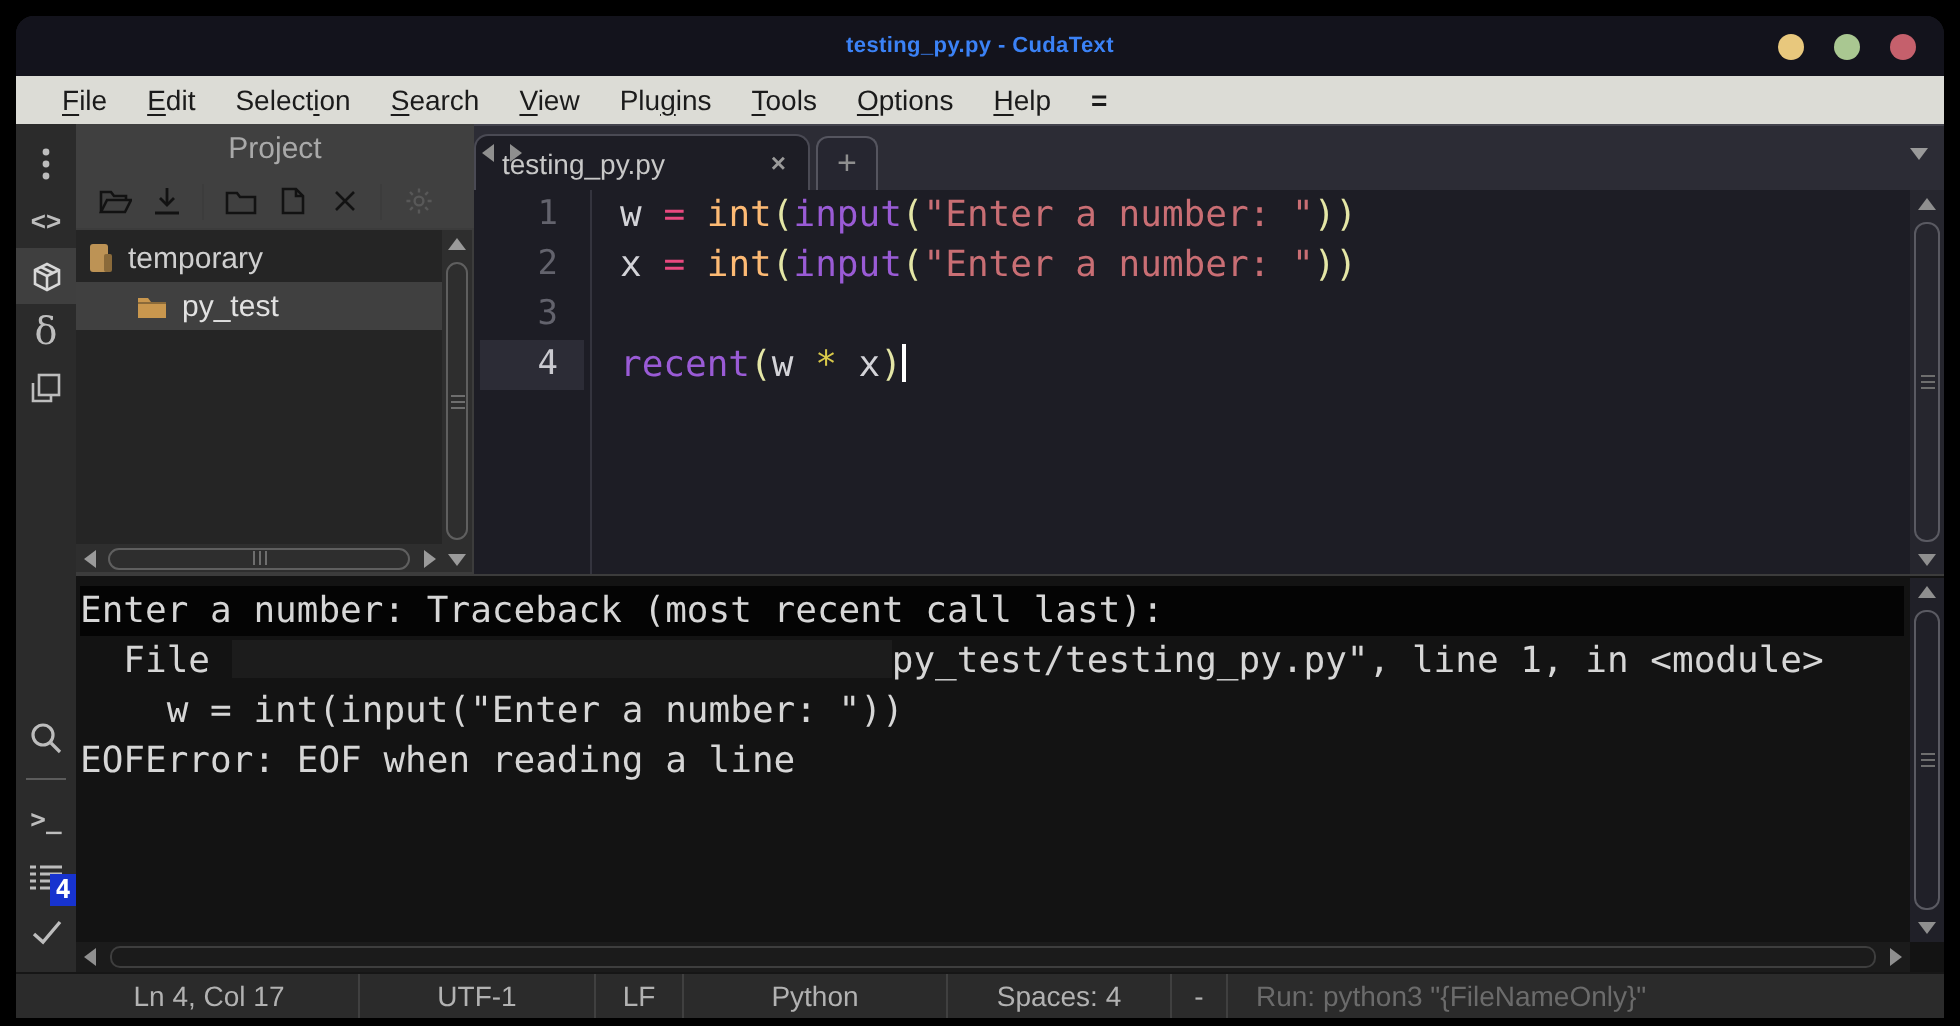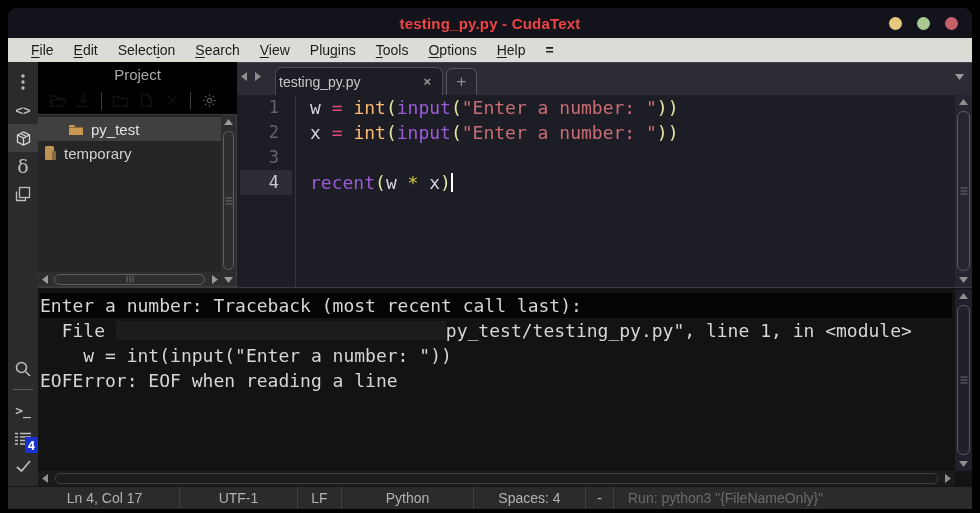--- a/index.html
+++ b/index.html
@@ -1,38 +1,38 @@
 <!DOCTYPE html>
 <html><head>
 <meta charset="utf-8">
 <style>
   html,body{margin:0;padding:0;}
   body{width:980px;height:513px;background:#000;font-family:"Liberation Sans",sans-serif;overflow:hidden;}
   .window{position:absolute;left:8px;top:8px;width:964px;height:501px;background:#1d1d25;border-radius:9px 9px 0 0;overflow:hidden;display:flex;flex-direction:column;}
   
   .titlebar{height:30px;background:#13131c;display:flex;align-items:center;justify-content:center;position:relative;flex:0 0 auto;}
-  .titlebar .title{color:#ef4444;font-size:15px;font-weight:bold;letter-spacing:.2px;}
+  .titlebar .title{color:#3b82f6;font-size:11px;font-weight:bold;letter-spacing:.2px;}
   .lights{position:absolute;right:14px;top:0;height:30px;display:flex;align-items:center;gap:15px;}
   .light{width:13px;height:13px;border-radius:50%;display:inline-block;}
   
   .menubar{height:24px;background:#dcdcd6;display:flex;align-items:center;padding-left:14px;gap:2px;flex:0 0 auto;}
   .menu-item{color:#1b1b1b;font-size:14px;padding:0 9px;cursor:default;}
   .menu-item u{text-decoration:underline;text-underline-offset:2px;}
   
   .bodyrow{flex:1 1 auto;display:flex;min-height:0;}
   .activitybar{width:30px;background:#2b2b2b;display:flex;flex-direction:column;align-items:center;flex:0 0 auto;}
   .act-icon{width:30px;height:28px;display:flex;align-items:center;justify-content:center;color:#bdbdbd;position:relative;}
   .act-icon.active{background:#3f3f3f;color:#d8d8d8;}
   .act-spacer{flex:1;}
   .act-sep{width:20px;height:1px;background:#5c5c5c;margin:6px 0;}
   .badge{position:absolute;right:0;bottom:-1px;background:#1733cf;color:#fff;font-size:13px;font-weight:bold;width:13px;height:16px;display:flex;align-items:center;justify-content:center;font-family:"DejaVu Sans Mono",monospace;}
   .content{flex:1;display:flex;flex-direction:column;min-width:0;}
   .toprow{height:225px;display:flex;flex:0 0 auto;min-width:0;}
   
-  .sidepanel{width:199px;background:#000000;display:flex;flex-direction:column;flex:0 0 auto;}
+  .sidepanel{width:199px;background:#404040;display:flex;flex-direction:column;flex:0 0 auto;}
   .panel-header{height:25px;display:flex;align-items:center;justify-content:center;color:#a9a9a9;font-size:15px;}
   .panel-toolbar{height:27px;display:flex;align-items:center;padding-left:8px;gap:4px;color:#121212;}
   .ptb{width:22px;height:22px;display:flex;align-items:center;justify-content:center;color:#121212;}
   .ptb.dim{color:#585858;}
   .ptb-sep{width:1px;height:18px;background:#3c3c3c;margin:0 3px;}
   .treebox{flex:1;margin:0 0 0 0;background:#252525;border:1px solid #3c3c3c;border-left:none;position:relative;overflow:hidden;display:flex;flex-direction:column;}
   .tree{flex:1;}
   .tree-row{height:24px;display:flex;align-items:center;color:#cfcfcf;font-size:15px;white-space:nowrap;}
   .tree-row.selected{background:#404040;color:#e2e2e2;}
   .tree-row .ticon{margin:0 7px 0 0;flex:0 0 auto;display:flex;}
@@ -43,21 +43,21 @@
   .grip-h i{display:block;width:7px;height:1px;background:#6e6e6e;}
   .grip-v{position:absolute;left:50%;top:50%;transform:translate(-50%,-50%);display:flex;gap:2px;}
   .grip-v i{display:block;width:1px;height:7px;background:#6e6e6e;}
   .hscroll{height:14px;background:#2e2e2e;display:flex;align-items:center;flex:0 0 auto;}
   .hscroll .arr{width:14px;height:14px;display:flex;align-items:center;justify-content:center;color:#9a9a9a;flex:0 0 auto;}
   .hscroll .thumb{flex:1;height:9px;border:1px solid #5f5f5f;border-radius:6px;margin:0 2px;position:relative;}
   
   .editorarea{flex:1;display:flex;flex-direction:column;min-width:0;background:#1d1d25;}
   .tabstrip{height:33px;background:#2c2c35;border-top:1px solid #43434d;display:flex;align-items:flex-end;flex:0 0 auto;position:relative;box-sizing:border-box;}
   .tabnav{position:absolute;left:4px;top:9px;display:flex;gap:8px;color:#8f8f8f;}
-  .tab{margin-left:38px;height:28px;width:168px;background:#1d1d25;border:1px solid #4a4a54;border-bottom:none;border-radius:7px 7px 0 0;display:flex;align-items:center;color:#c8c8c8;font-size:14px;padding:0 8px 0 3px;box-sizing:border-box;}
+  .tab{height:28px;width:168px;background:#1d1d25;border:1px solid #4a4a54;border-bottom:none;border-radius:7px 7px 0 0;display:flex;align-items:center;color:#c8c8c8;font-size:14px;padding:0 8px 0 13px;box-sizing:border-box;}
   .tab .tab-label{flex:1;}
   .tab .tab-close{color:#9a9a9a;font-size:13px;font-weight:bold;padding:0 3px;}
   .plustab{height:26px;width:29px;margin-left:3px;border:1px solid #55555f;border-bottom:none;border-radius:6px 6px 0 0;display:flex;align-items:center;justify-content:center;color:#8f8f8f;font-size:17px;background:#262630;}
   .tab-dd{position:absolute;right:8px;top:10px;color:#9a9a9a;}
   .editwrap{flex:1;display:flex;position:relative;min-height:0;}
   .gutter{width:58px;flex:0 0 auto;border-right:1px solid #34343e;padding-top:0;}
   .gnum{height:25px;line-height:25px;text-align:right;padding-right:16px;color:#63636d;font-family:"DejaVu Sans Mono",monospace;font-size:17px;}
   .gnum.current{color:#c9c9cf;background:#2c2c36;margin:0 3px;padding-right:13px;}
   .codearea{flex:1;padding-left:14px;overflow:hidden;}
   .code-line{height:25px;line-height:25px;white-space:pre;font-family:"DejaVu Sans Mono",monospace;font-size:18px;color:#d3d3d8;}
@@ -198,37 +198,37 @@
             <span class="ptb-sep"></span>
             <span class="ptb dim">
               <svg width="15" height="15" viewBox="0 0 15 15" fill="none" stroke="currentColor" stroke-width="1.2">
                   <circle cx="7.5" cy="7.5" r="2.2"></circle>
                   <path d="M7.5 1.2 v2 M7.5 11.8 v2 M1.2 7.5 h2 M11.8 7.5 h2 M3 3 l1.4 1.4 M10.6 10.6 L12 12 M12 3 l-1.4 1.4 M4.4 10.6 L3 12"></path>
                 </svg>
             </span>
           </div>
           <div class="treebox">
             <div class="tree" style="padding-top:2px;">
+              <div class="tree-row" style="padding-left:6px;">
+                <span class="ticon">
+                  <svg width="13" height="16" viewBox="0 0 13 16">
+                      <rect x="1" y="1" width="9" height="14" rx="1.5" fill="#bd9355"></rect>
+                      <rect x="8" y="6" width="4" height="9" rx="1" fill="#8a6a3a"></rect>
+                    </svg>
+                </span>
+                <span>temporary</span>
+              </div>
               <div class="tree-row selected" style="padding-left:30px;">
                 <span class="ticon">
                   <svg width="16" height="13" viewBox="0 0 16 13">
                       <path d="M1 12 V2 h5 l1.5 2 H15 v8 Z" fill="#c9974e"></path>
                       <path d="M1 4.5 h14" stroke="#8a6a3a" stroke-width="1"></path>
                     </svg>
                 </span>
                 <span>py_test</span>
-              </div>
-              <div class="tree-row" style="padding-left:6px;">
-                <span class="ticon">
-                  <svg width="13" height="16" viewBox="0 0 13 16">
-                      <rect x="1" y="1" width="9" height="14" rx="1.5" fill="#bd9355"></rect>
-                      <rect x="8" y="6" width="4" height="9" rx="1" fill="#8a6a3a"></rect>
-                    </svg>
-                </span>
-                <span>temporary</span>
               </div>
             </div>
             <div class="hscroll" style="margin-right:15px;">
               <span class="arr">
                   <svg width="7" height="9" viewBox="0 0 7 9">
                     <path d="M6 0 L0 4.5 L6 9 Z" fill="currentColor"></path>
                   </svg>
                 </span>
               <span class="thumb">
                   <span class="grip-v">

